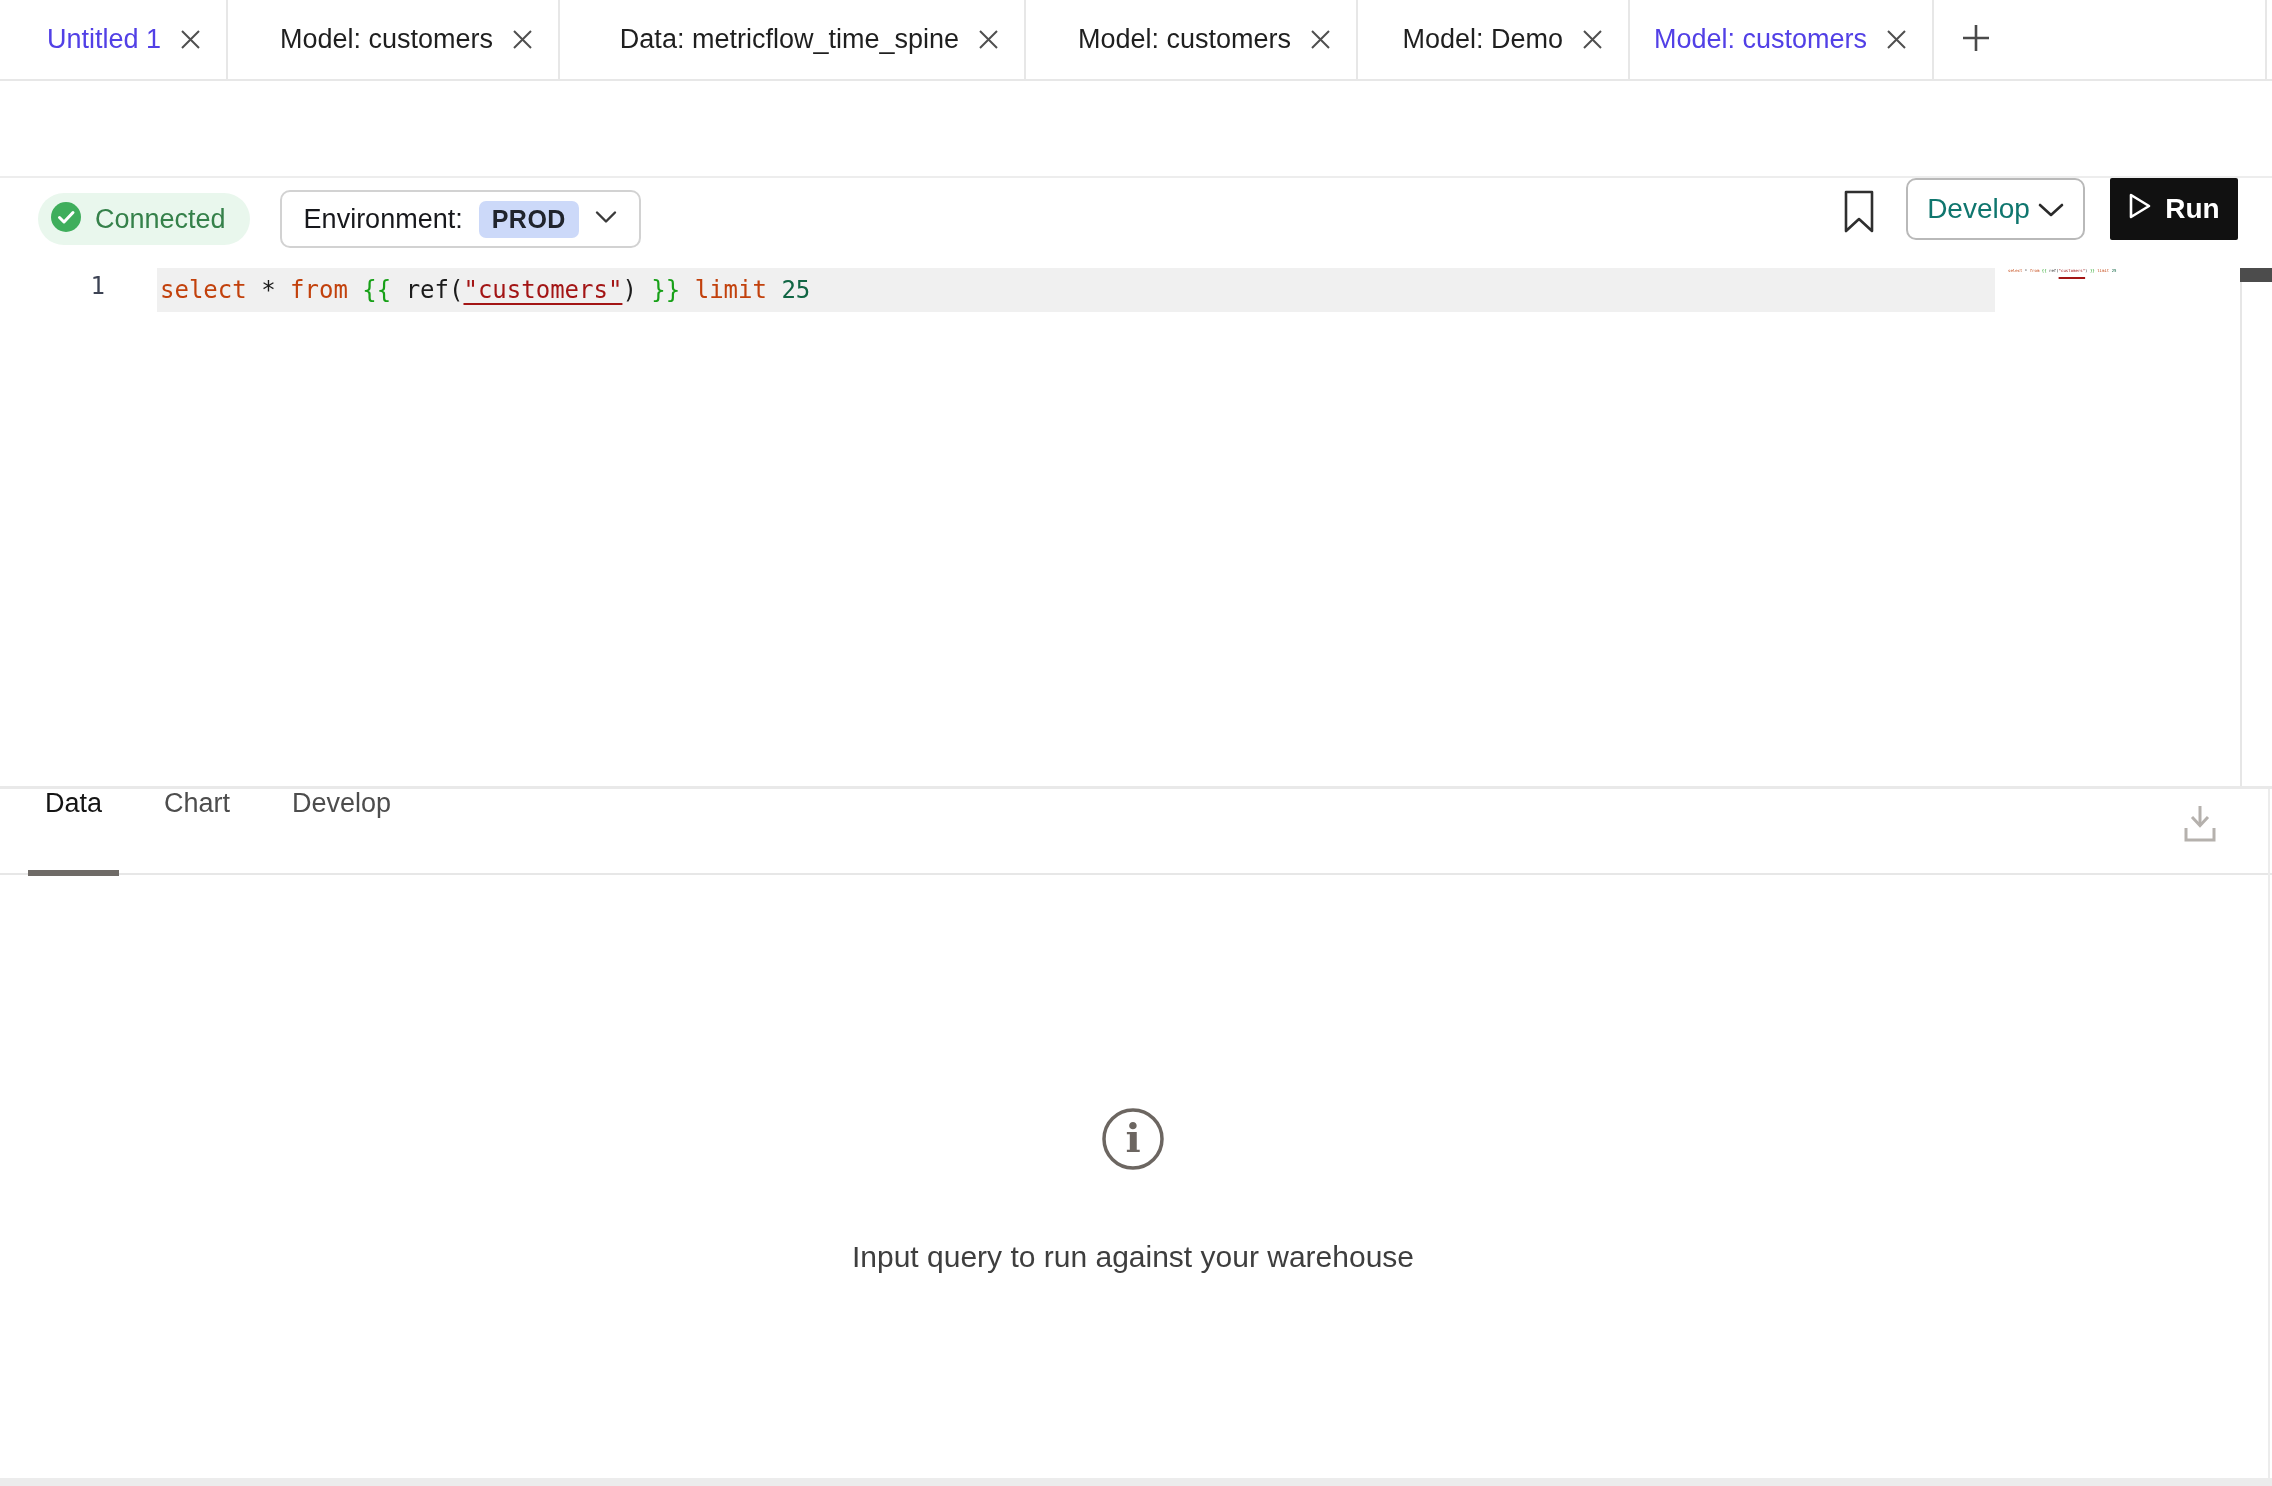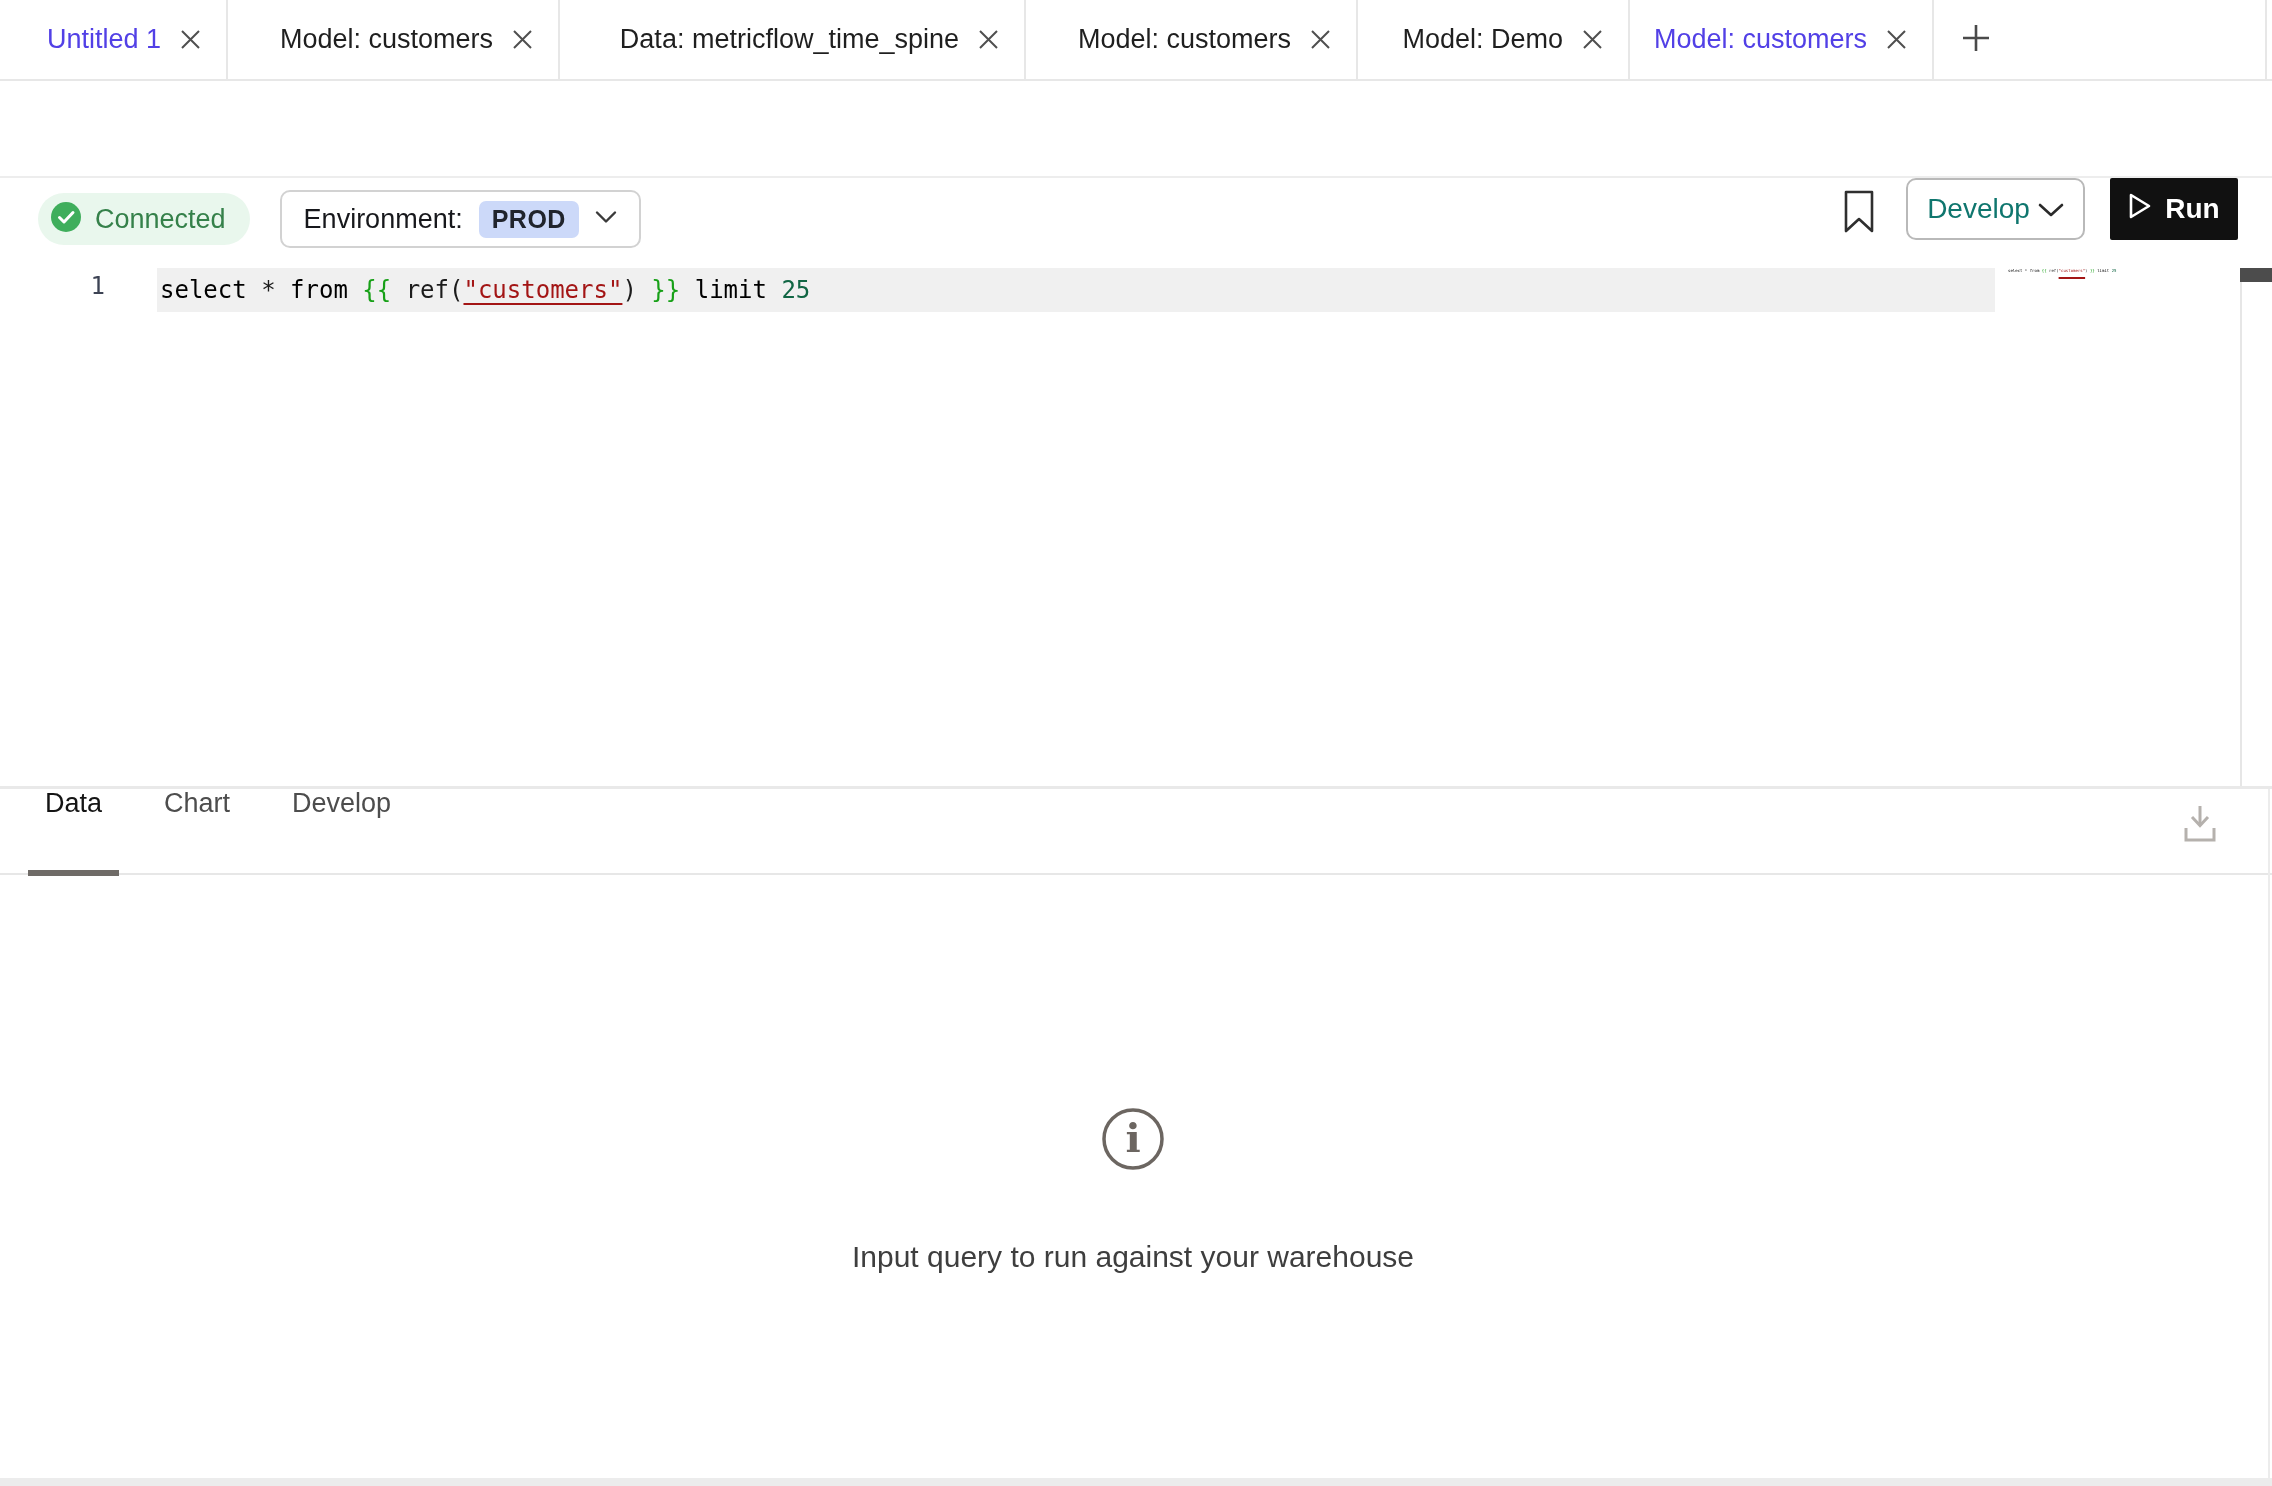--- a/index.html
+++ b/index.html
@@ -43,21 +43,21 @@
   .env-select .env-label { font-size:27px; color:#17181c; }
   .env-value { background:#ccd9f9; color:#20242c; border-radius:7px; padding:4px 13px;
     font-size:25px; font-weight:700; letter-spacing:.5px; }
 
   
   .gutter-num { position:absolute; top:272px; left:0; width:105px; text-align:right;
     font-family:"DejaVu Sans Mono", monospace; font-size:24px; color:#3d4354; }
   .code-line { position:absolute; top:268px; left:157px; width:1838px; height:44px;
     background:#f0f0f0; display:flex; align-items:center; padding-left:3px;
     font-family:"DejaVu Sans Mono", monospace; font-size:24px; white-space:pre; cursor:text; }
-  .tk-kw { color:#000000; }
+  .tk-kw { color:#c2410c; }
   .tk-plain { color:#1c1c1c; }
   .tk-jinja { color:#17a017; }
   .tk-num { color:#116644; }
   .tk-str { color:#a31515; text-decoration:underline; text-decoration-color:#a31515; text-decoration-thickness:2px; text-underline-offset:5px; }
 
   .minimap { position:absolute; top:268px; left:2008px; width:230px; height:14px;
     font-family:"DejaVu Sans Mono", monospace; font-size:4px; white-space:nowrap; overflow:hidden; }
   .minimap span { letter-spacing:0; }
   .ed-scroll-track { position:absolute; top:282px; left:2240px; width:2px; height:504px; background:#e6e6e6; }
   .ed-scroll-thumb { position:absolute; top:268px; left:2240px; width:32px; height:14px; background:#4c4c4c; cursor:pointer; }

